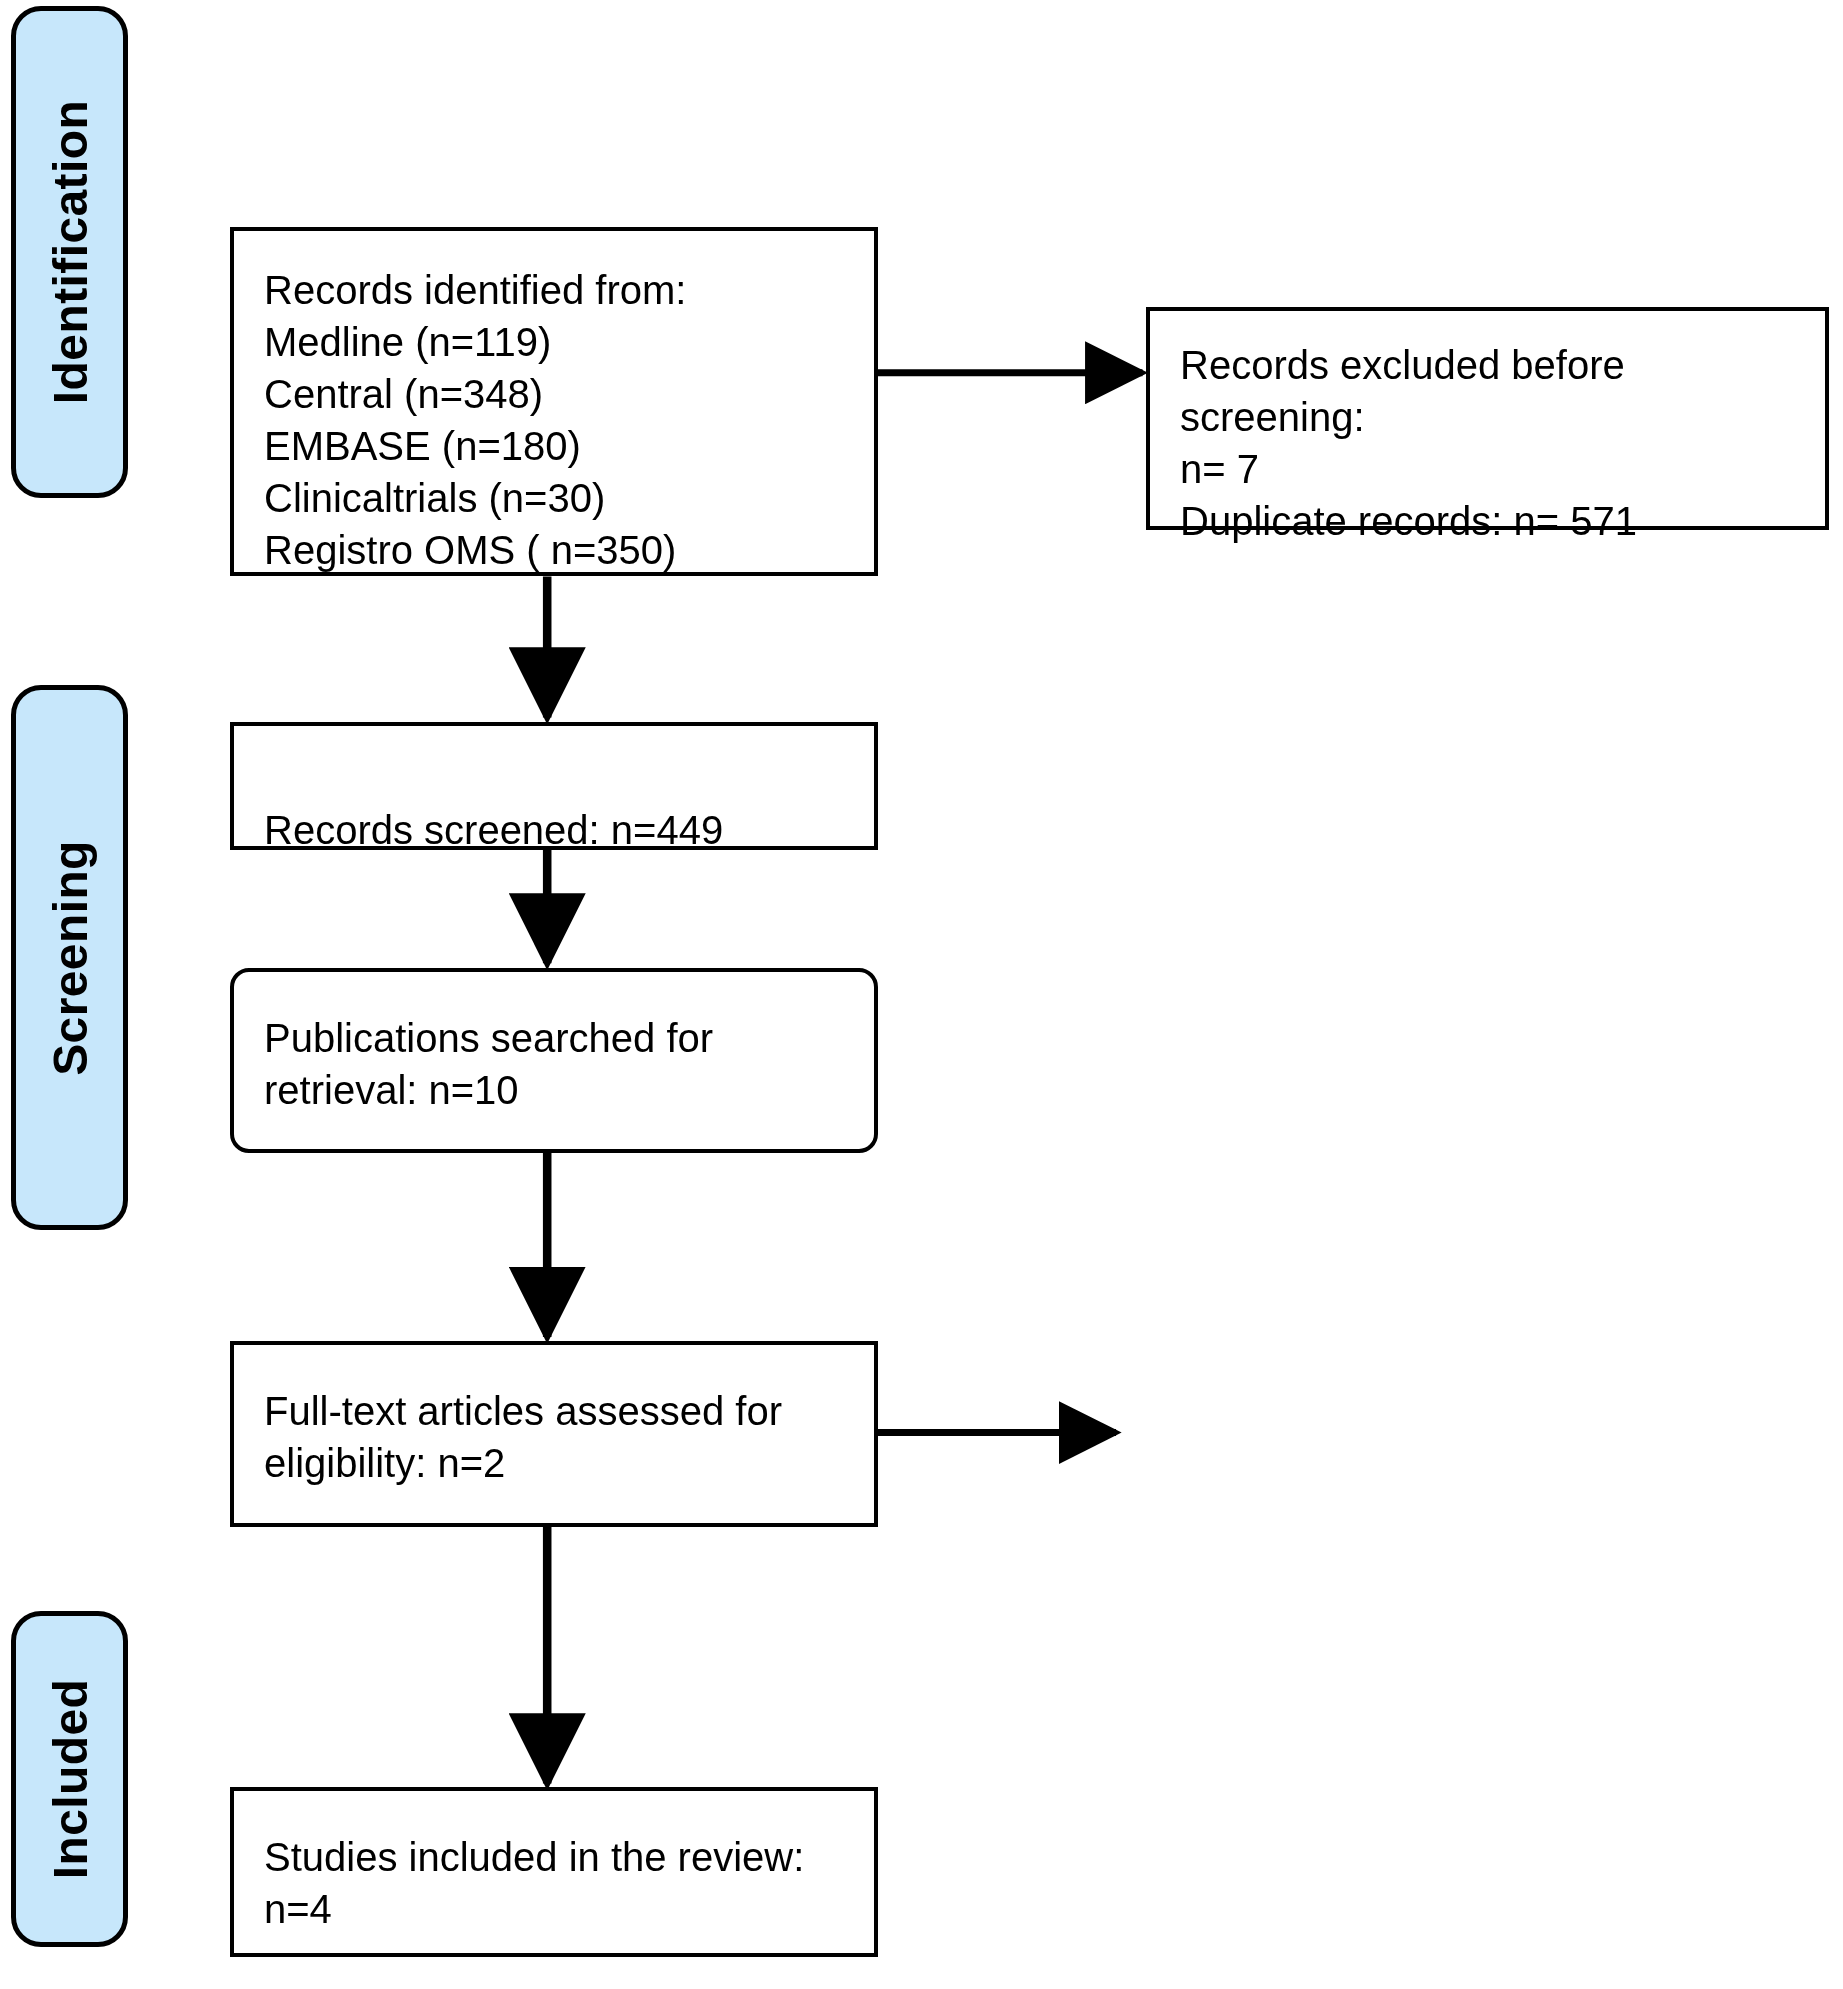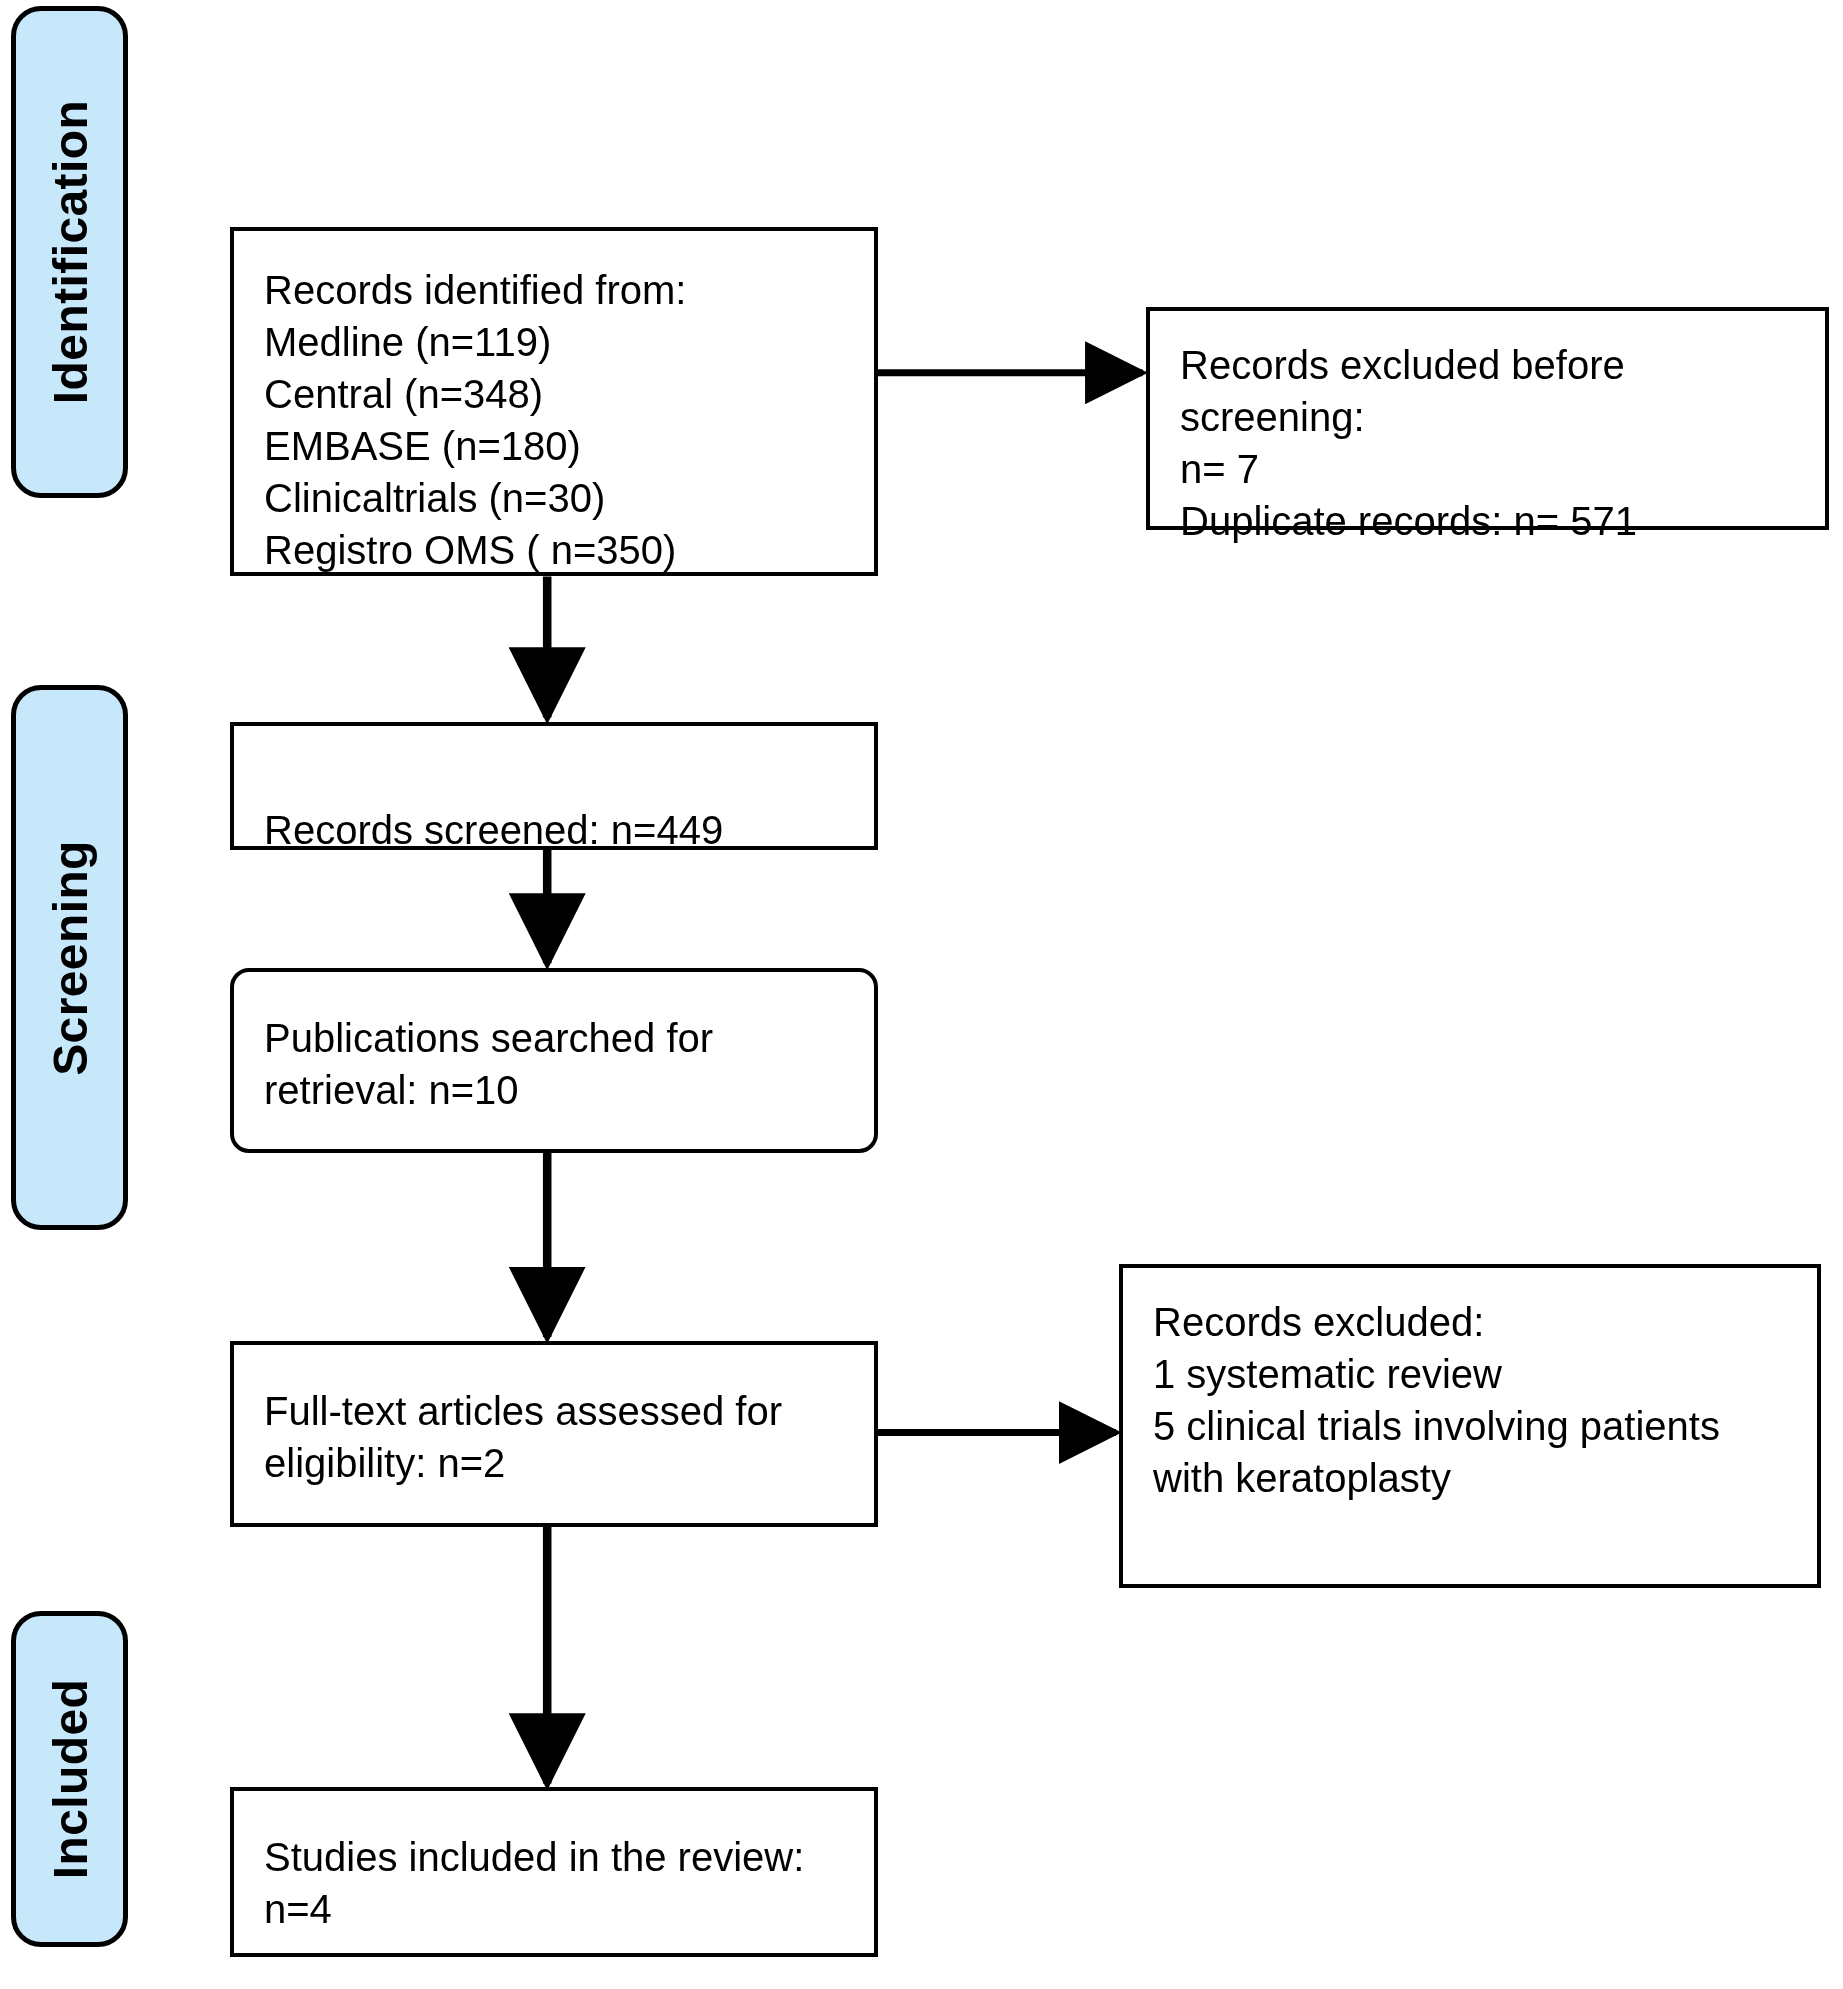--- a/index.html
+++ b/index.html
@@ -127,26 +127,20 @@
   <div class="flow-box" style="left:230px; top:968px; width:648px; height:185px;border-radius:19px;">
     <div class="flow-box-text pad-top-md">Publications searched for
 retrieval: n=10</div>
   </div>
 
   <div class="flow-box" style="left:230px; top:1341px; width:648px; height:186px;">
     <div class="flow-box-text pad-top-md">Full-text articles assessed for
 eligibility: n=2</div>
   </div>
 
-  <div class="flow-box" style="left:1119px; top:1264px; width:702px; height:324px;">
-    <div class="flow-box-text pad-top-sm">Records excluded:
-1 systematic review
-5 clinical trials involving patients
-with keratoplasty</div>
-  </div>
 
   <div class="flow-box" style="left:230px; top:1787px; width:648px; height:170px;">
     <div class="flow-box-text pad-top-md">Studies included in the review:
 n=4</div>
   </div>
 
 </div>
 
 
 </body></html>

